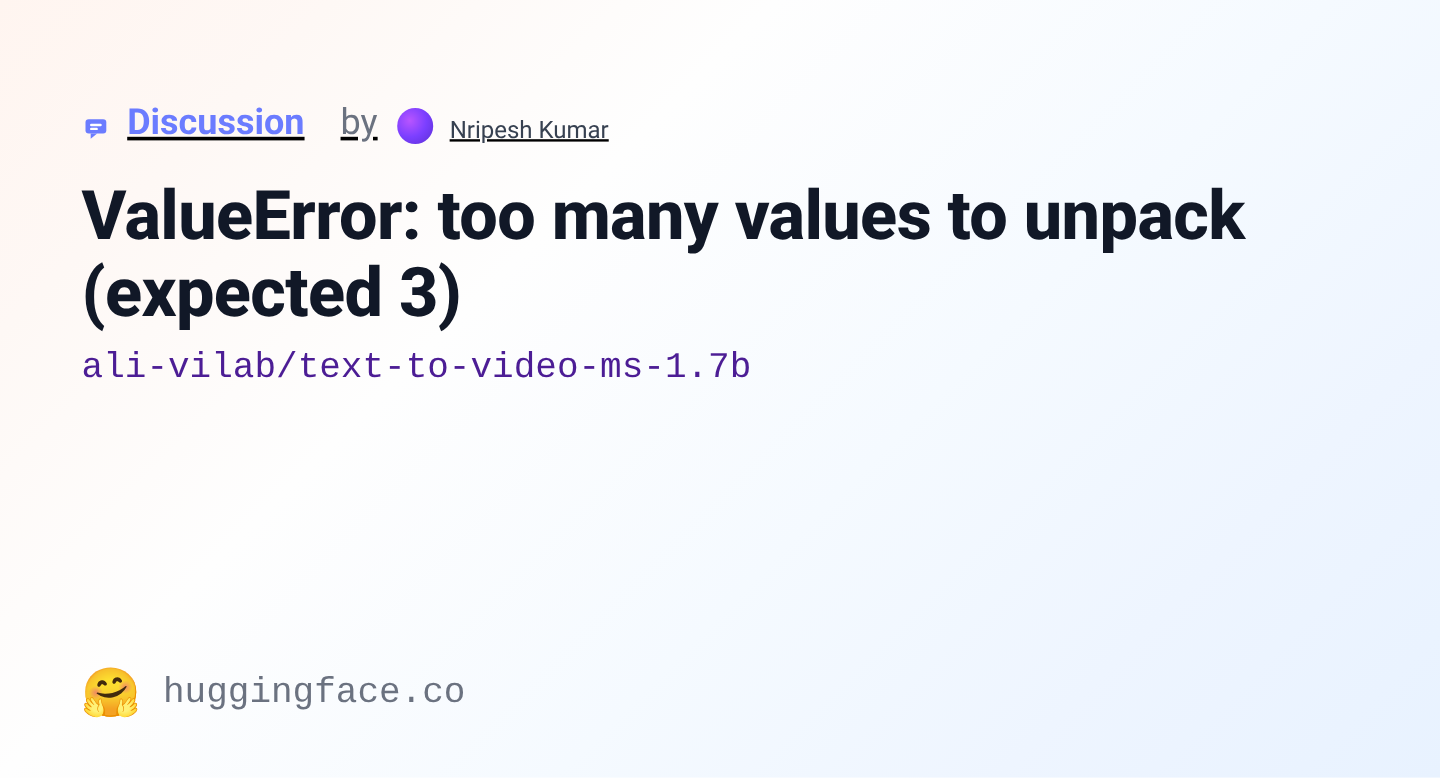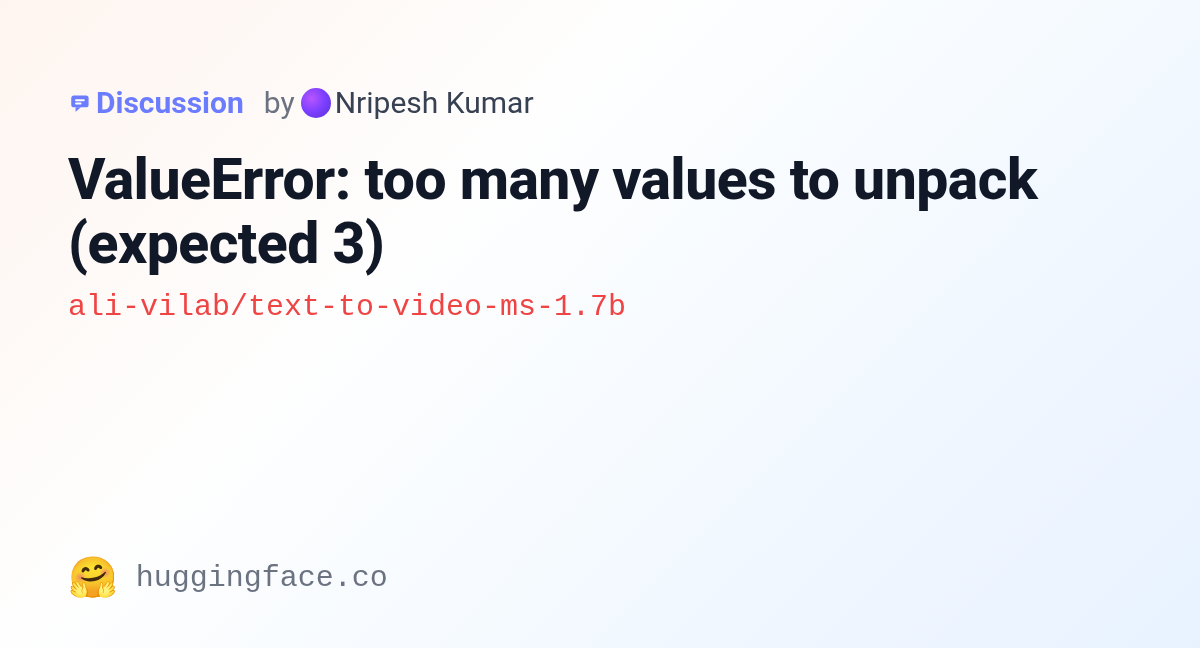--- a/index.html
+++ b/index.html
@@ -11,22 +11,24 @@
       position: relative;
       overflow: hidden;
     }
     .container {
       padding: 85px 68px 0 68px;
       height: 100%;
       position: relative;
     }
     .header-row {
       display: flex;
-      align-items: center;
+      align-items: flex-end;
+      gap: 10px;
       margin-bottom: 28px;
+      text-decoration: underline;
     }
     .discussion-icon {
       width: 26px;
       height: 26px;
       display: inline-flex;
       align-items: center;
       justify-content: center;
     }
     .discussion-label {
       color: #6b7cff;
@@ -42,34 +44,34 @@
     }
     .avatar {
       width: 30px;
       height: 30px;
       border-radius: 50%;
       background: radial-gradient(circle at 35% 35%, #b855ff 0%, #7b3fff 50%, #5b2fd4 100%);
       margin-left: 6px;
     }
     .author-name {
       color: #374151;
-      font-size: 30px;
+      font-size: 20px;
       font-weight: 400;
       margin-left: 4px;
     }
     .title {
       color: #111827;
       font-size: 57px;
       font-weight: 800;
       line-height: 1.12;
       letter-spacing: -0.5px;
       margin-bottom: 14px;
     }
     .repo-path {
-      color: #ef4444;
+      color: #4c1d95;
       font-family: "SFMono-Regular", Consolas, "Liberation Mono", Menlo, monospace;
       font-size: 30px;
       font-weight: 400;
     }
     .footer {
       position: absolute;
       bottom: 50px;
       left: 68px;
       display: flex;
       align-items: center;

